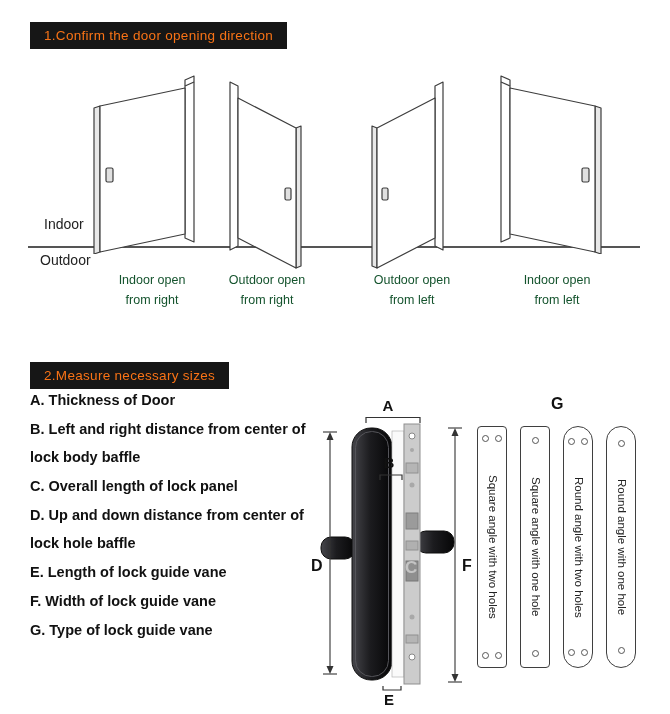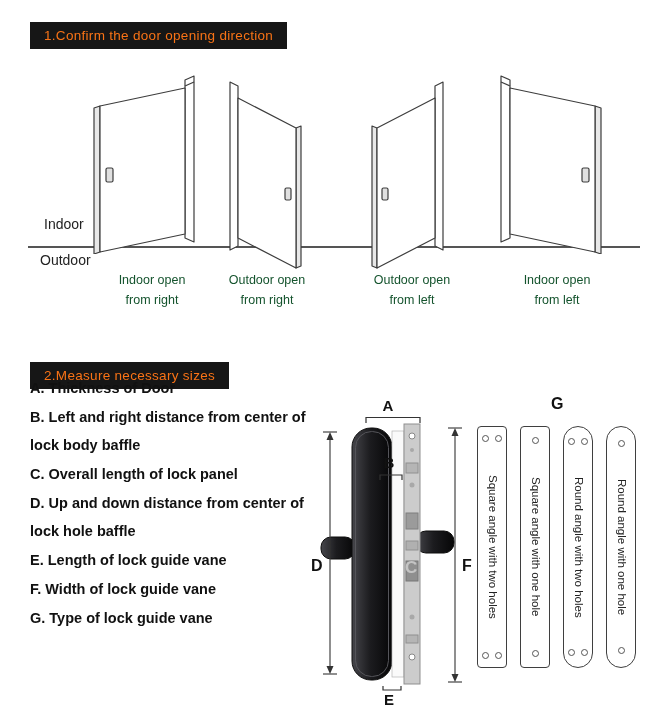--- a/index.html
+++ b/index.html
@@ -6,21 +6,21 @@
   #page{position:relative;width:670px;height:714px;background:#fff;overflow:hidden;
         font-family:"Liberation Sans",sans-serif;color:#111;}
   .abs{position:absolute;}
   .banner{position:absolute;left:30px;height:27px;line-height:27px;padding:0 14px;
           background:#161616;color:#f97316;font-size:13.5px;letter-spacing:.3px;white-space:nowrap;}
   .floor-line{position:absolute;left:28px;top:246px;width:612px;height:1.5px;background:#555;z-index:1;}
   .side-label{position:absolute;font-size:14px;color:#222;z-index:3;}
   .door-svg{position:absolute;z-index:2;}
   .door-caption{position:absolute;top:270px;width:120px;text-align:center;
                 font-size:12.5px;font-weight:400;line-height:20px;color:#14532d;}
-  .measure-list{position:absolute;left:30px;top:374px;width:305px;}
+  .measure-list{position:absolute;left:30px;top:386px;width:305px;}
   .measure-item{font-size:14.5px;font-weight:700;line-height:28px;color:#111;margin-bottom:1px;}
   .g-label{position:absolute;left:551px;top:395px;font-size:16px;font-weight:700;color:#111;}
   .vane{position:absolute;top:426px;width:30px;height:242px;box-sizing:border-box;
         border:1.5px solid #3f3f3f;background:#fff;}
   .vane.square{border-radius:4px;}
   .vane.round{border-radius:15px;}
   .hole{position:absolute;width:7px;height:7px;border:1px solid #555;border-radius:50%;
         background:#fff;box-sizing:border-box;}
   .h-tl{top:8px;left:4px}.h-tr{top:8px;right:4px}.h-bl{bottom:8px;left:4px}.h-br{bottom:8px;right:4px}
   .h-t{top:10px;left:50%;margin-left:-3.5px}.h-b{bottom:10px;left:50%;margin-left:-3.5px}

